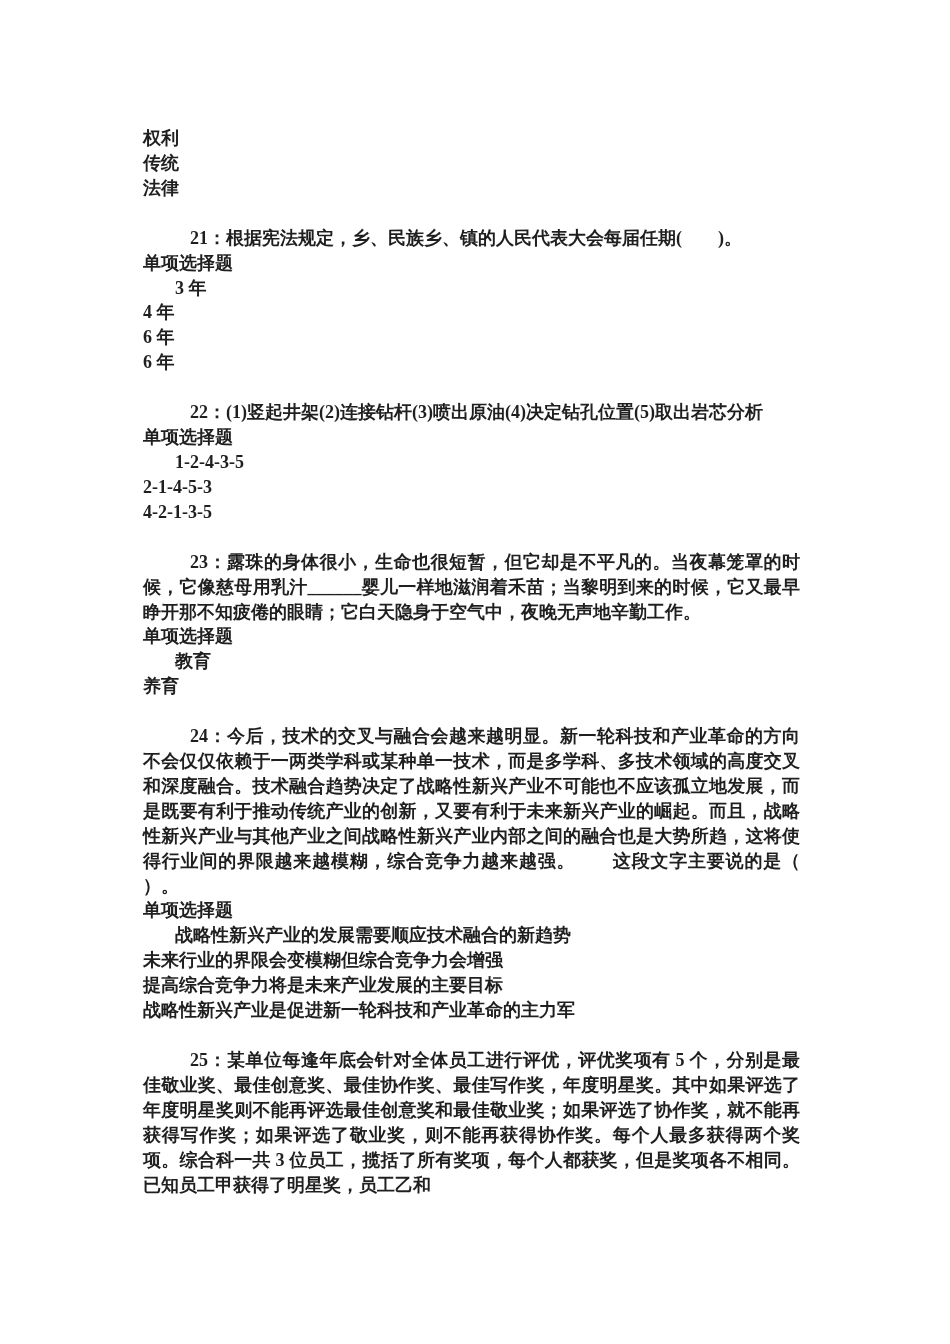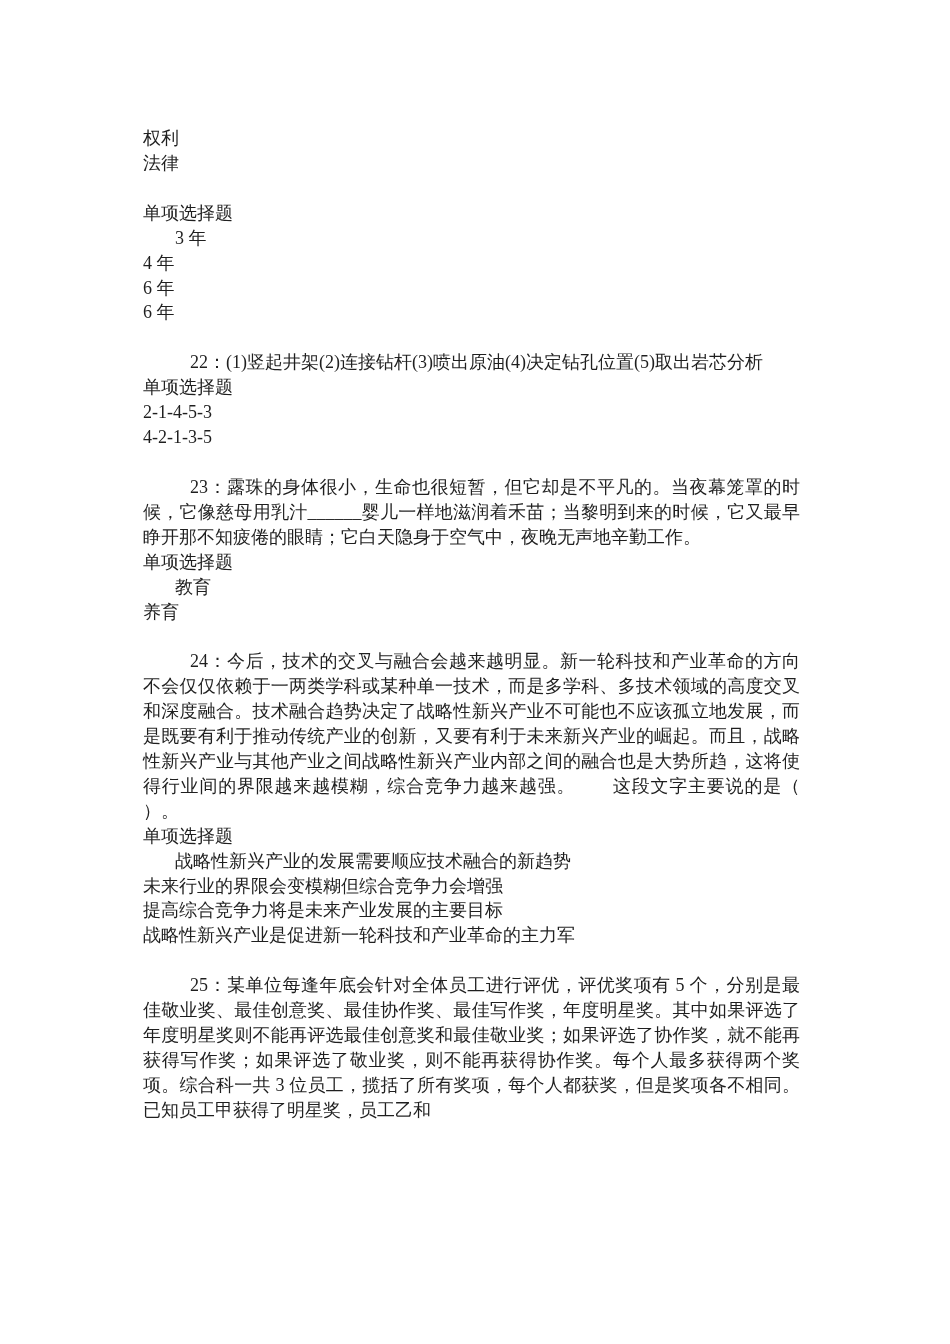--- a/index.html
+++ b/index.html
@@ -1,19 +1,19 @@
 <!DOCTYPE html>
 <html style="--text: #1f1f1f; --bg: #ffffff;"><head>
 <meta charset="utf-8">
 <style>
   :root {
     --text: #1f1f1f;
     --bg: #ffffff;
   }
-  * { box-sizing: border-box; }
+  * { box-sizing: border-box; font-weight: bold; }
   html, body { margin: 0; padding: 0; }
   body {
     width: 950px;
     height: 1344px;
     background: var(--bg);
     overflow: hidden;
   }
   .page {
     width: 950px;
     height: 1344px;
@@ -34,38 +34,41 @@
   .opt-first { text-indent: 32px; }
   .blank-line { height: 25px; }
 </style>
 </head>
 <body>
 
 <div class="page">
 
   <section>
     <p>权利</p>
+    <p>传统</p>
     <p>法律</p>
   </section>
 
   <div class="blank-line"></div>
 
   <section>
+    <p class="stem">21：根据宪法规定，乡、民族乡、镇的人民代表大会每届任期(　　)。</p>
     <p>单项选择题</p>
     <p class="opt-first">3 年</p>
     <p>4 年</p>
     <p>6 年</p>
     <p>6 年</p>
   </section>
 
   <div class="blank-line"></div>
 
   <section>
     <p class="stem">22：(1)竖起井架(2)连接钻杆(3)喷出原油(4)决定钻孔位置(5)取出岩芯分析</p>
     <p>单项选择题</p>
+    <p class="opt-first">1-2-4-3-5</p>
     <p>2-1-4-5-3</p>
     <p>4-2-1-3-5</p>
   </section>
 
   <div class="blank-line"></div>
 
   <section>
     <p class="stem">23：露珠的身体很小，生命也很短暂，但它却是不平凡的。当夜幕笼罩的时候，它像慈母用乳汁______婴儿一样地滋润着禾苗；当黎明到来的时候，它又最早睁开那不知疲倦的眼睛；它白天隐身于空气中，夜晚无声地辛勤工作。</p>
     <p>单项选择题</p>
     <p class="opt-first">教育</p>

